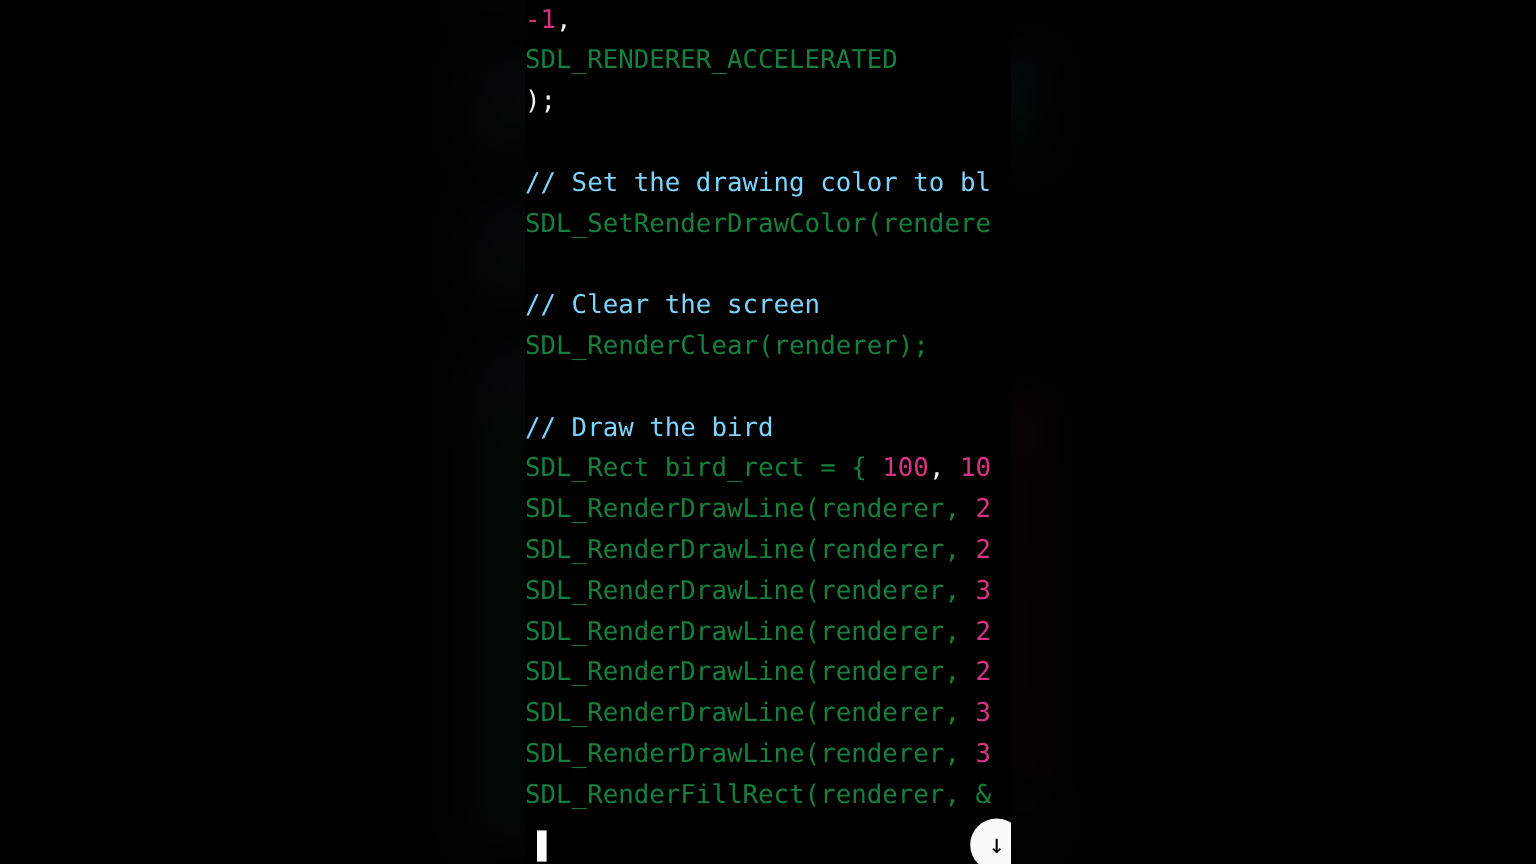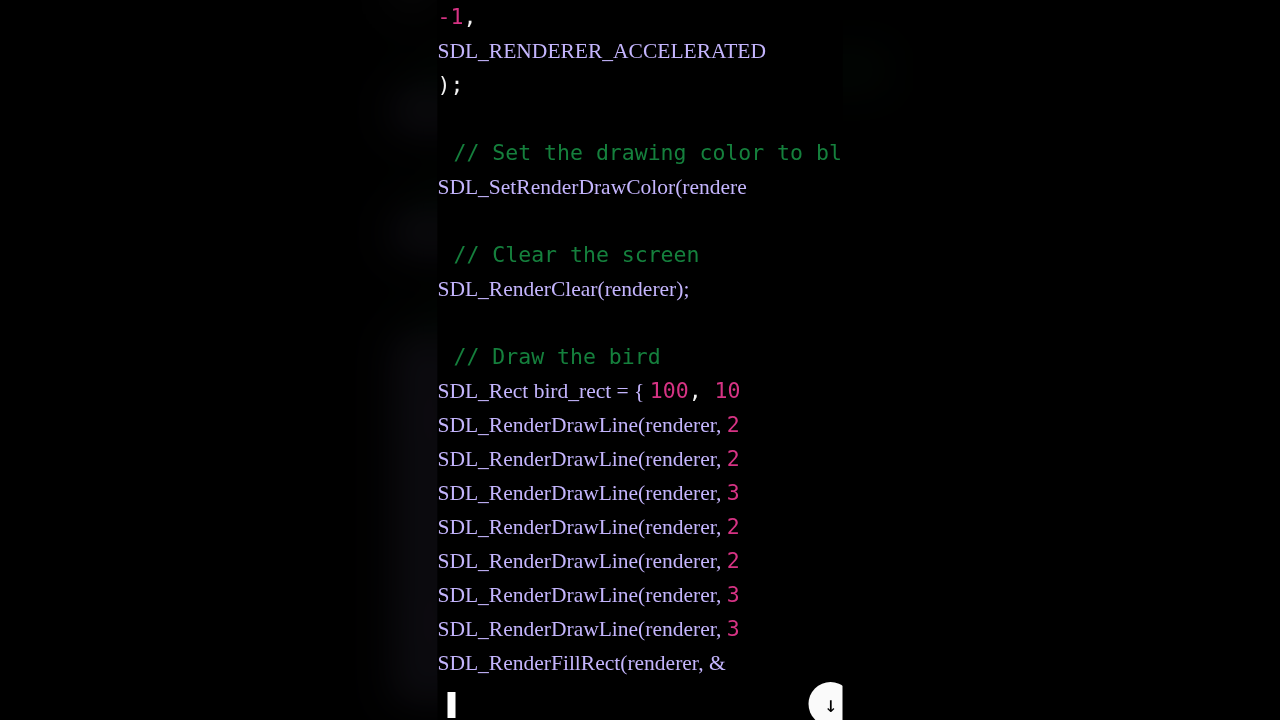--- a/index.html
+++ b/index.html
@@ -50,23 +50,23 @@
     white-space: pre;
     padding-top: 0;
   }
   .code-col .line {
     display: block;
     padding-left: 0;
     overflow: hidden;  
   }
 
   
-  .tok-comment { color: #15803d; margin-left: 16px; }
+  .tok-comment { color: #7dd3fc; }
   .tok-num     { color: #d63384; }
-  .tok-ident   { color: #c4b5fd; font-family: Liberation Serif, serif; }
+  .tok-ident   { color: #15803d; }
   .tok-punct   { color: #f2f2f2; }
 
   
   .ind1 { padding-left: 56px; }  
   .ind0 { padding-left: 56px; }   
 
   
   .scroll-btn {
     position: absolute;
     right: -10px;

